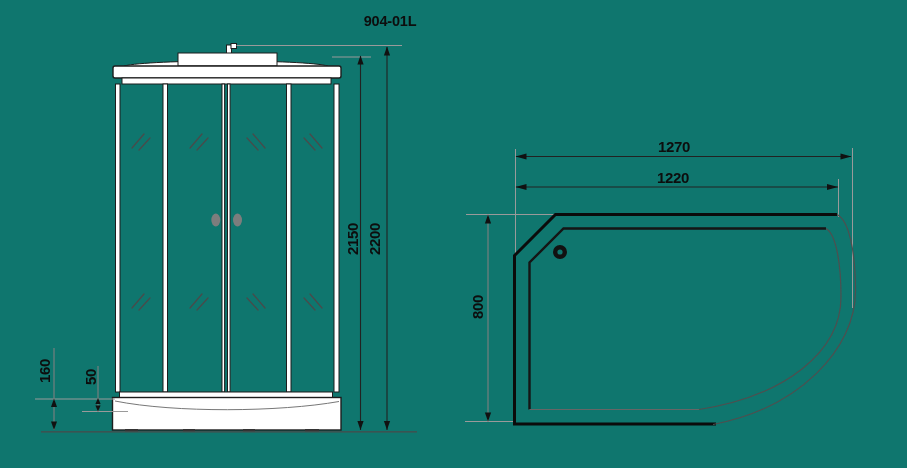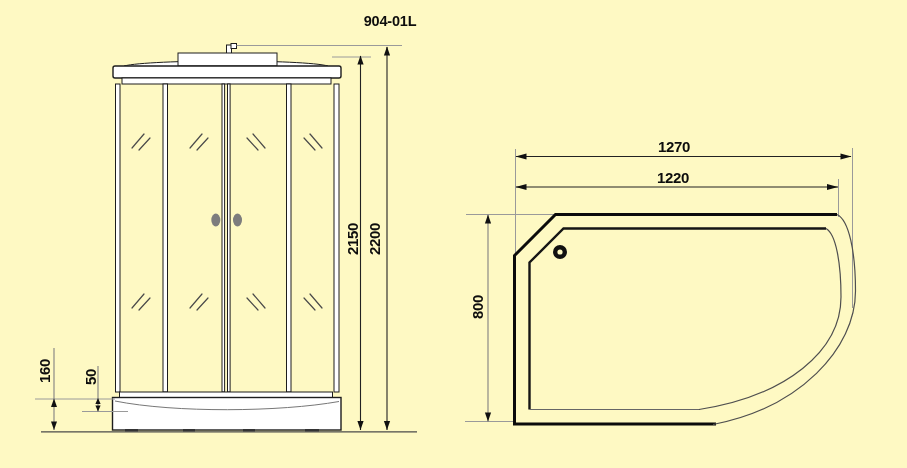--- a/index.html
+++ b/index.html
@@ -1,16 +1,16 @@
 <!DOCTYPE html>
 <html><head>
 <meta charset="utf-8">
 <style>
   html,body{margin:0;padding:0;background:#fff;}
-  #canvas{position:relative;width:907px;height:468px;background:#fef9c3;overflow:hidden;
+  #canvas{position:relative;width:907px;height:468px;background:#0f766e;overflow:hidden;
           font-family:"Liberation Sans",sans-serif;}
   svg text{font-family:"Liberation Sans",sans-serif;font-weight:bold;fill:#0d0d0d;}
   .t-dim{font-size:15px;letter-spacing:-0.3px;}
   .t-title{font-size:14.5px;letter-spacing:-0.2px;}
   .ln{fill:#fff;stroke:#1d1d1d;stroke-width:1;}
   .ln15{fill:#fff;stroke:#1d1d1d;stroke-width:1.4;}
   .curvethin{stroke:#4f4f4f;stroke-width:1.2;fill:none;}
   .thick{stroke:#0b0b0b;stroke-width:3;fill:none;stroke-linejoin:miter;}
   .thick2{stroke:#151515;stroke-width:2.4;fill:none;stroke-linejoin:miter;}
   .ext{stroke:#9a9a9a;stroke-width:1;fill:none;}

